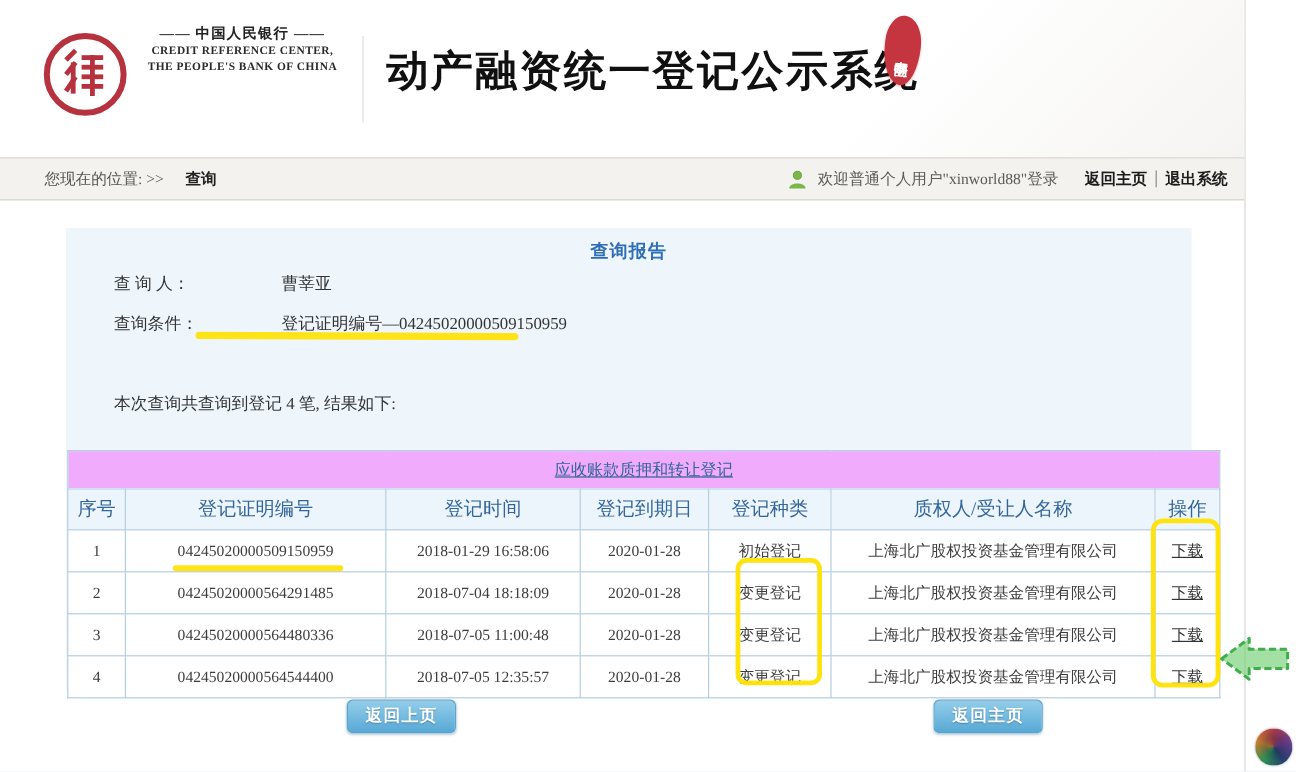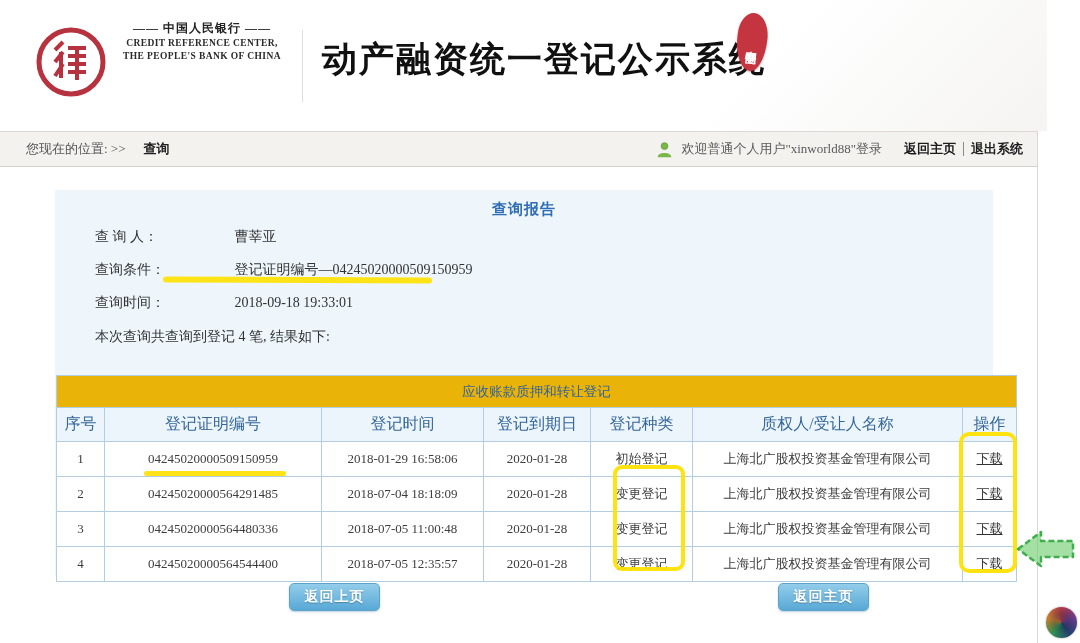--- a/index.html
+++ b/index.html
@@ -5,62 +5,62 @@
   html,body{margin:0;padding:0;}
   body{
     width:1080px;height:643px;position:relative;overflow:hidden;
     background:#ffffff;
     font-family:"Liberation Serif","DejaVu Serif",serif;
   }
   .screen{position:absolute;inset:0;outline:1px solid #e2e2e2;}
   
   .page{position:absolute;left:0;top:0;width:1037px;height:643px;background:#fff;border-right:1px solid #d8d8d8;}
   
-  .header{position:absolute;left:0;top:0;width:100%;height:131px;background:linear-gradient(135deg,#ffffff 70%,#f5f4f2 100%);padding-left:10px;}
+  .header{position:absolute;left:0;top:0;width:100%;height:131px;background:linear-gradient(135deg,#ffffff 70%,#f5f4f2 100%);}
   .emblem{position:absolute;left:35px;top:26px;width:72px;height:72px;}
   .logo-text{position:absolute;left:112px;top:20px;width:180px;text-align:center;}
   .bank-name{font-size:12px;font-weight:bold;color:#222;letter-spacing:1px;white-space:nowrap;}
   .org-name{font-size:38px;font-weight:bold;color:#151515;letter-spacing:4px;line-height:1.15;white-space:nowrap;}
   .org-en{font-size:9.5px;font-weight:bold;color:#2a2a2a;letter-spacing:.4px;line-height:1.35;white-space:nowrap;}
   .logo-divider{position:absolute;left:302px;top:30px;width:1px;height:72px;background:#e0ded9;}
   .sys-title{position:absolute;left:322px;top:36px;font-size:35px;font-weight:bold;color:#101010;letter-spacing:2px;white-space:nowrap;}
   .seal{
     position:absolute;left:737px;top:13px;width:30px;height:58px;background:#c43540;
     border-radius:48% 52% 46% 54%/38% 42% 58% 55%;transform:rotate(6deg);
     display:flex;align-items:center;justify-content:center;
     box-shadow:0 1px 2px rgba(150,30,40,.4);
   }
   .seal-text{writing-mode:vertical-rl;text-orientation:upright;color:#fff;font-size:12px;font-weight:bold;letter-spacing:1px;font-family:"DejaVu Sans",sans-serif;}
   
   .crumbbar{
     position:absolute;left:0;top:131px;width:100%;height:36px;background:#f4f2ef;
     border-top:1px solid #dcd8d3;border-bottom:1px solid #d6d2cd;
     display:flex;align-items:center;justify-content:space-between;box-sizing:border-box;
-    padding:0 14px 0 26px;font-size:13px;color:#555;
+    padding:0 14px 0 37px;font-size:13px;color:#555;
   }
   .crumb-left{display:flex;align-items:center;gap:6px;}
   .crumb-current{font-weight:bold;color:#222;margin-left:12px;}
   .crumb-right{display:flex;align-items:center;gap:8px;}
   .user-icon{width:17px;height:17px;}
   .welcome{color:#5a5a5a;}
   .topnav{display:flex;align-items:center;font-weight:bold;color:#1c1c1c;margin-left:14px;}
   .topnav a{color:#1c1c1c;text-decoration:none;font-weight:bold;cursor:pointer;}
   .nav-sep{width:1px;height:14px;background:#8a8a8a;margin:0 7px;}
   
   .panel{position:absolute;left:55px;top:190px;width:938px;height:386px;background:#eef6fc;}
   .report-title{position:absolute;left:0;top:10px;width:100%;text-align:center;font-size:15px;font-weight:bold;color:#2f6db5;letter-spacing:1px;}
   .field-row{position:absolute;left:40px;font-size:14px;color:#333;white-space:nowrap;}
   .field-label{display:inline-block;width:86px;color:#333;}
   .field-value{margin-left:50px;color:#333;position:relative;z-index:2;}
   .f1{top:38px;} .f2{top:71px;} .f3{top:104px;}
   .summary-line{position:absolute;left:40px;top:138px;font-size:14px;color:#333;}
   
   .regtable{position:absolute;left:1px;top:185px;width:960px;border-collapse:collapse;table-layout:fixed;background:#fff;}
   .regtable td,.regtable th{border:1px solid #b3cde3;text-align:center;overflow:hidden;white-space:nowrap;}
-  .tbl-title{height:29px;background:#eab308;color:#31649b;font-size:13.5px;font-weight:normal;}
+  .tbl-title{height:29px;background:#f0abfc;color:#31649b;font-size:13.5px;font-weight:normal;text-decoration:underline;}
   .tbl-head th{height:31px;background:#edf5fc;color:#336699;font-size:16px;font-weight:normal;}
   .tbl-row td{height:32px;color:#3d3d3d;font-size:13px;background:#fff;}
   .dl-link{color:#333;text-decoration:underline;cursor:pointer;}
   
   .btn{
     position:absolute;width:89px;height:26px;border:1px solid #5ea4c9;border-radius:5px;
     background:linear-gradient(#93cdea,#58a9d6);color:#fff;font-weight:bold;font-size:14px;
     display:flex;align-items:center;justify-content:center;cursor:pointer;
     font-family:"DejaVu Sans",sans-serif;text-shadow:0 1px 1px rgba(40,90,120,.5);
     box-shadow:0 1px 2px rgba(120,160,190,.5);letter-spacing:1px;margin-left:40px;
@@ -138,24 +138,20 @@
     <div class="panel">
       <div class="report-title">查询报告</div>
 
       <div class="field-row f1">
         <span class="field-label">查 询 人：</span>
         <span class="field-value">曹莘亚</span>
       </div>
       <div class="field-row f2">
         <span class="field-label">查询条件：</span>
         <span class="field-value">登记证明编号—04245020000509150959</span>
-      </div>
-      <div class="field-row f3">
-        <span class="field-label">查询时间：</span>
-        <span class="field-value">2018-09-18 19:33:01</span>
       </div>
 
       <div class="summary-line">本次查询共查询到登记 4 笔, 结果如下:</div>
 
       <table class="regtable">
         <colgroup>
           <col style="width:48px">
             <col style="width:217px">
             <col style="width:162px">
           <col style="width:107px">

